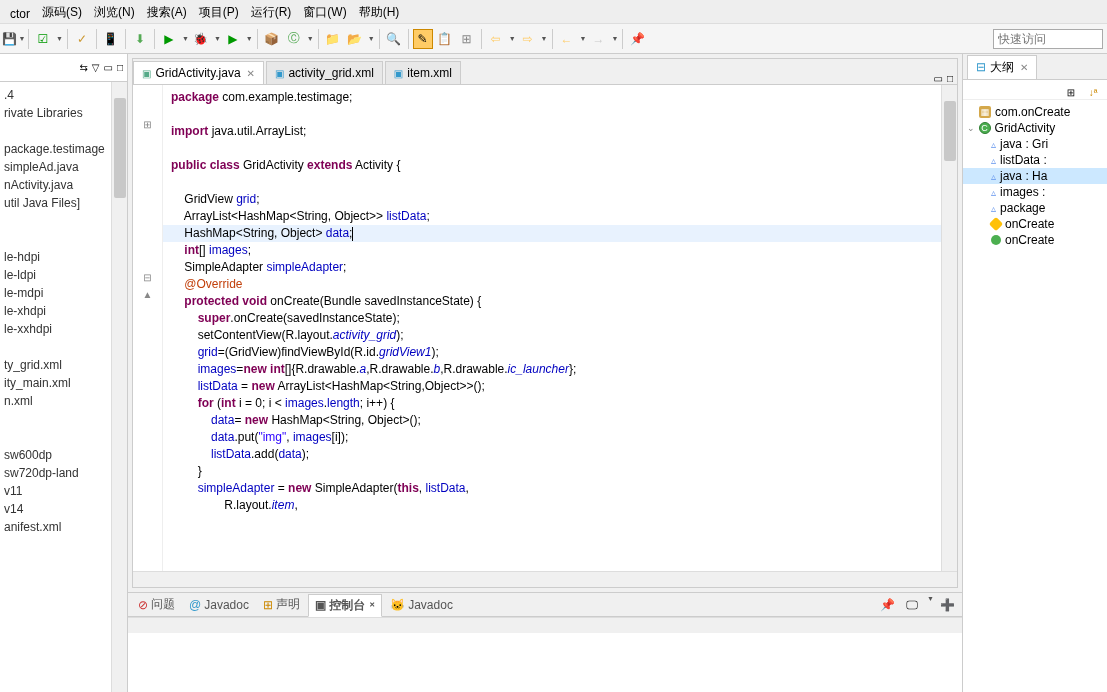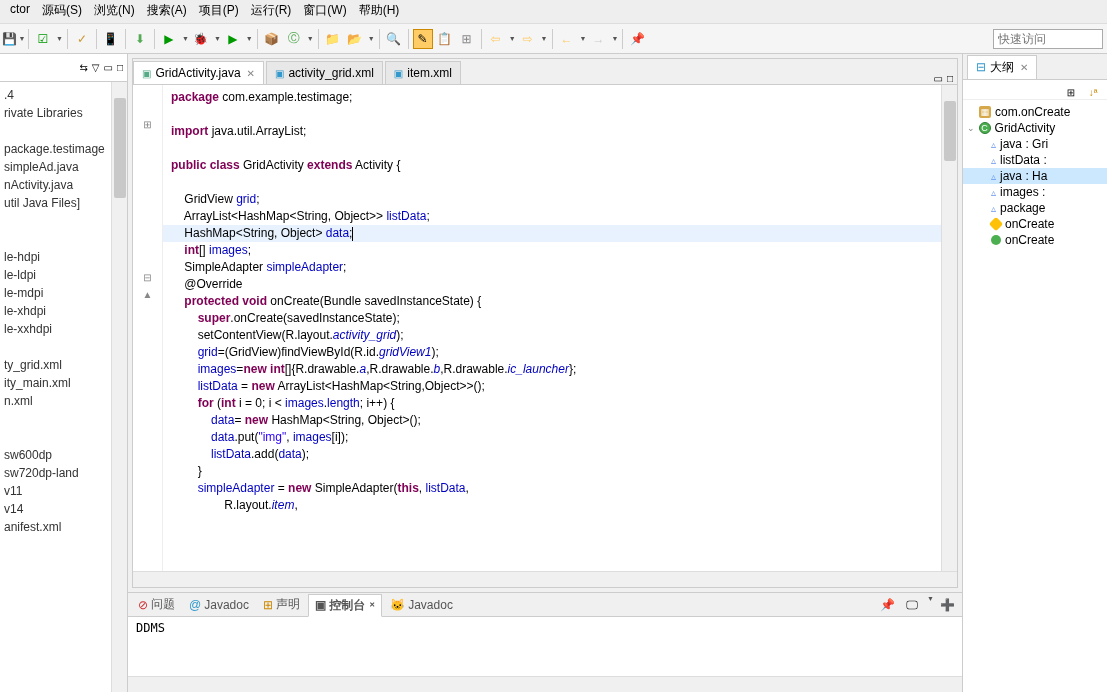--- a/index.html
+++ b/index.html
@@ -1,17 +1,17 @@
 <!DOCTYPE html>
 <html><head>
 <meta charset="utf-8">
 <style>
 * { margin: 0; padding: 0; box-sizing: border-box; font-family: "Microsoft YaHei", Arial, sans-serif; font-size: 12px; }
 body { background: #f0f0f0; width: 1107px; height: 692px; overflow: hidden; }
-.menubar { background: #eeeeee; height: 24px; display: flex; align-items: flex-start; padding: 0 4px; border-bottom: 1px solid #ddd; }
+.menubar { background: #eeeeee; height: 24px; display: flex; align-items: flex-end; padding: 0 4px; border-bottom: 1px solid #ddd; }
 .menubar span { padding: 2px 6px; cursor: default; }
 .toolbar { background: #f5f5f5; height: 30px; display: flex; align-items: center; padding: 0 4px; border-bottom: 1px solid #ccc; gap: 2px; }
 .tbtn { width: 20px; height: 20px; display: inline-flex; align-items: center; justify-content: center; border: 1px solid transparent; }
 .tsep { width: 1px; height: 20px; background: #ccc; margin: 0 2px; }
 .dropdown-arrow { font-size: 7px; color: #555; margin-left: 1px; }
 .quick-access { margin-left: auto; }
 .quick-access input { width: 110px; height: 20px; border: 1px solid #aaa; padding: 0 4px; font-size: 12px; }
 .main { display: flex; height: calc(100% - 54px); }
 .left-panel { width: 128px; background: #fff; border-right: 1px solid #ccc; display: flex; flex-direction: column; overflow: hidden; }
 .left-header { height: 28px; border-bottom: 1px solid #ccc; display: flex; align-items: center; justify-content: flex-end; padding: 0 4px; gap: 4px; }
@@ -26,21 +26,21 @@
 .tab-close { font-size: 10px; color: #888; margin-left: 2px; }
 .editor-controls { margin-left: auto; padding: 0 4px; display: flex; gap: 4px; }
 .editor-body { flex: 1; display: flex; overflow: hidden; }
 .gutter { width: 30px; background: #fff; border-right: 1px solid #eee; }
 .code-area { flex: 1; font-family: Consolas, monospace; font-size: 13px; line-height: 17px; padding: 4px 0; overflow: auto; white-space: pre; position: relative; }
 .code-line { padding: 0 8px; }
 .code-line.highlighted { background: #e8f2fe; }
 .kw { color: #7f0055; font-weight: bold; }
 .str { color: #2a00ff; }
 .field { color: #0000c0; }
-.annotation { color: #000000; }
+.annotation { color: #c2410c; }
 .static-field { color: #0000c0; font-style: italic; }
 .italic-type { font-style: italic; }
 .scrollbar-h { height: 16px; background: #f0f0f0; border-top: 1px solid #ddd; }
 .bottom-panel { height: 100px; border-top: 1px solid #ccc; background: #fff; display: flex; flex-direction: column; }
 .bottom-tabs { height: 24px; display: flex; align-items: center; background: #f0f0f0; border-bottom: 1px solid #ccc; padding: 0 4px; gap: 2px; }
 .btab { padding: 2px 6px; display: flex; align-items: center; gap: 3px; color: #555; font-size: 11px; }
 .btab.active { background: #fff; border: 1px solid #ccc; border-bottom: 1px solid #fff; margin-bottom: -1px; font-weight: bold; }
 .btab-controls { margin-left: auto; display: flex; gap: 4px; }
 .bottom-content { flex: 1; padding: 4px 8px; font-family: Consolas, monospace; font-size: 12px; }
 .right-panel { width: 145px; background: #fff; border-left: 1px solid #ccc; display: flex; flex-direction: column; overflow: hidden; }
@@ -245,21 +245,20 @@
             <span style="color:#5a5">🐱</span>
             <span>Javadoc</span>
           </div>
         <div class="btab-controls">
           <span class="tbtn">📌</span>
           <span class="tbtn">🖵</span>
             <span class="dropdown-arrow">▼</span>
           <span class="tbtn" style="color:#5a5">➕</span>
         </div>
       </div>
-      <div class="bottom-content">DDMS</div>
       <div class="scrollbar-h"></div>
     </div>
   </div>
 
   <div class="right-panel">
     <div class="right-header">
       <div class="right-tab">
         <span style="color:#39c">⊟</span>
         <span>大纲</span>
         <span class="tab-close">✕</span>

